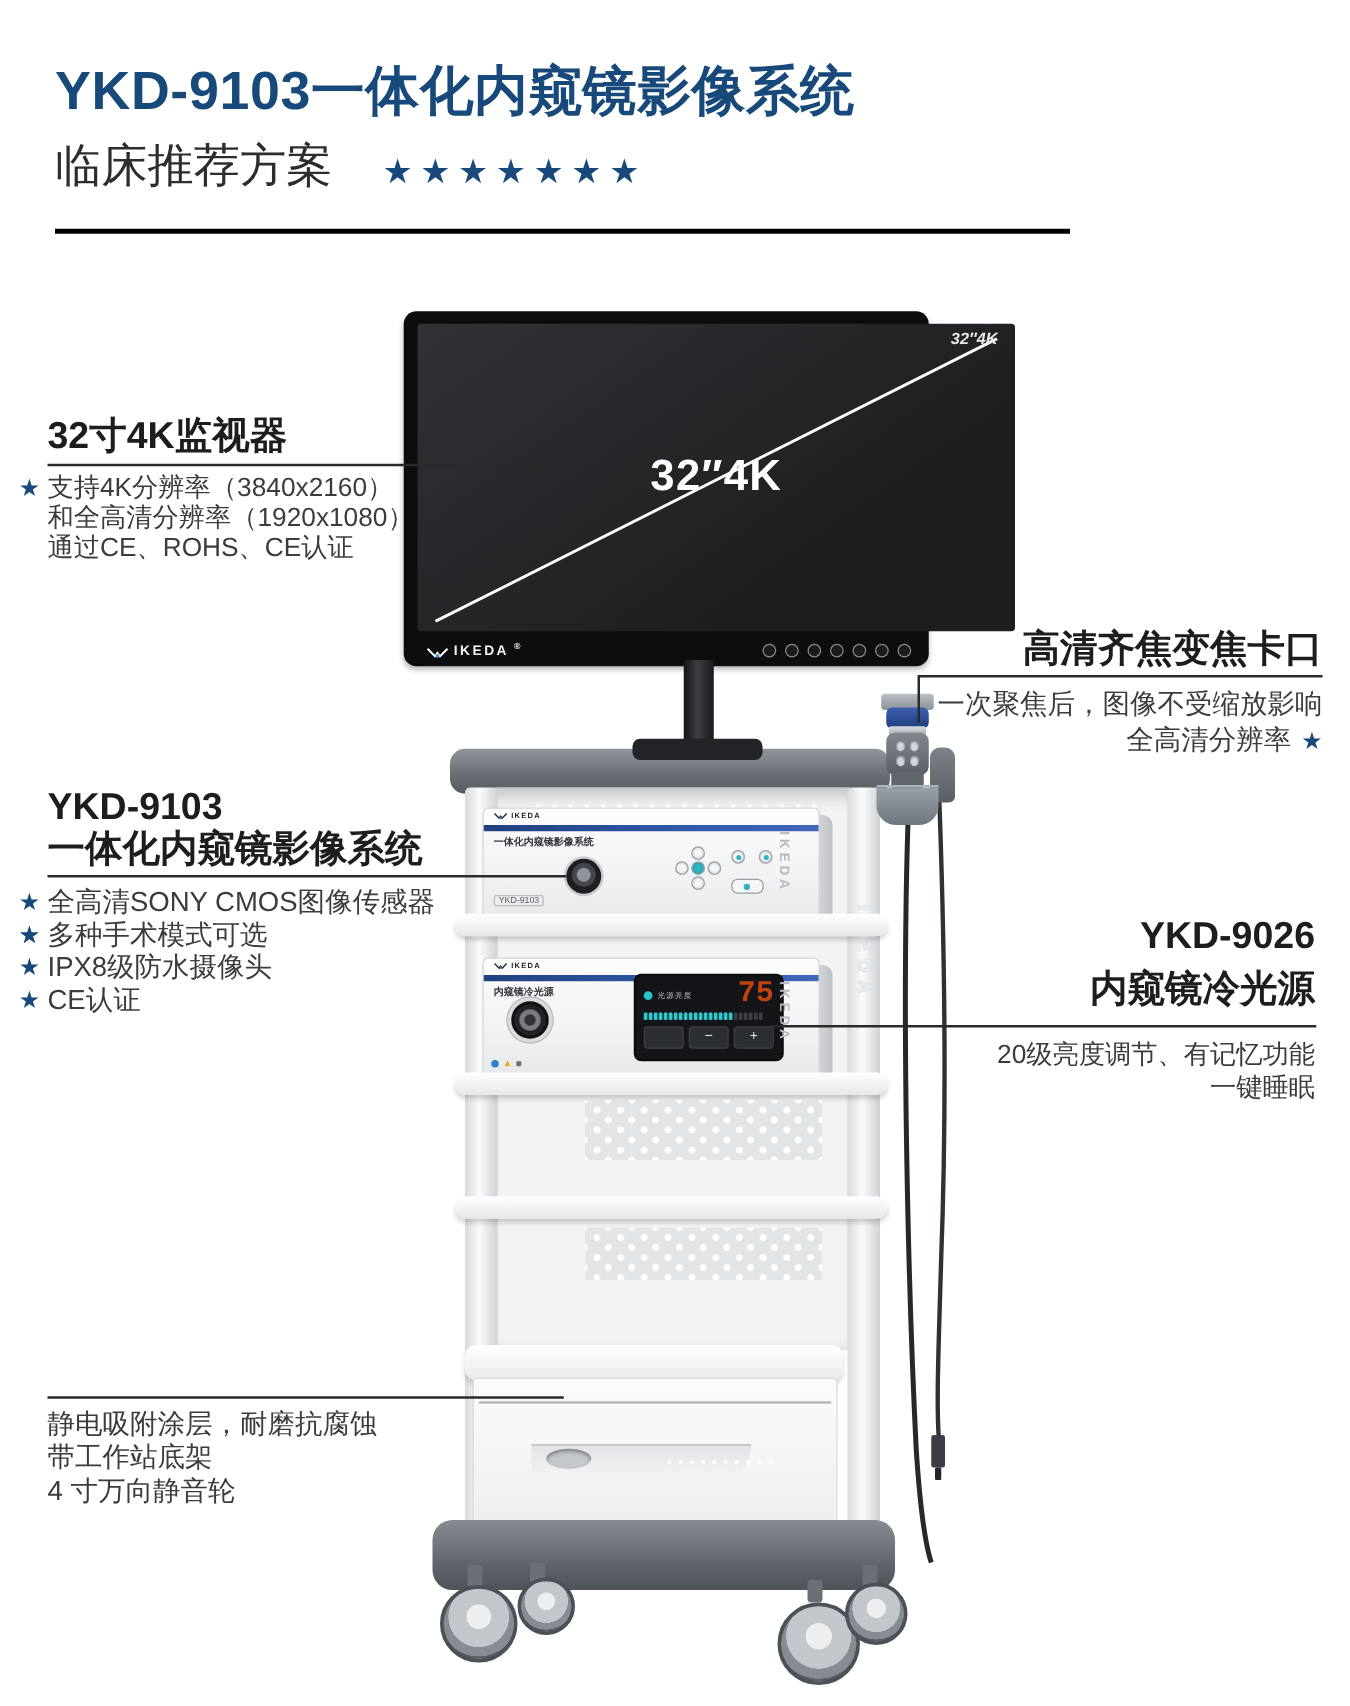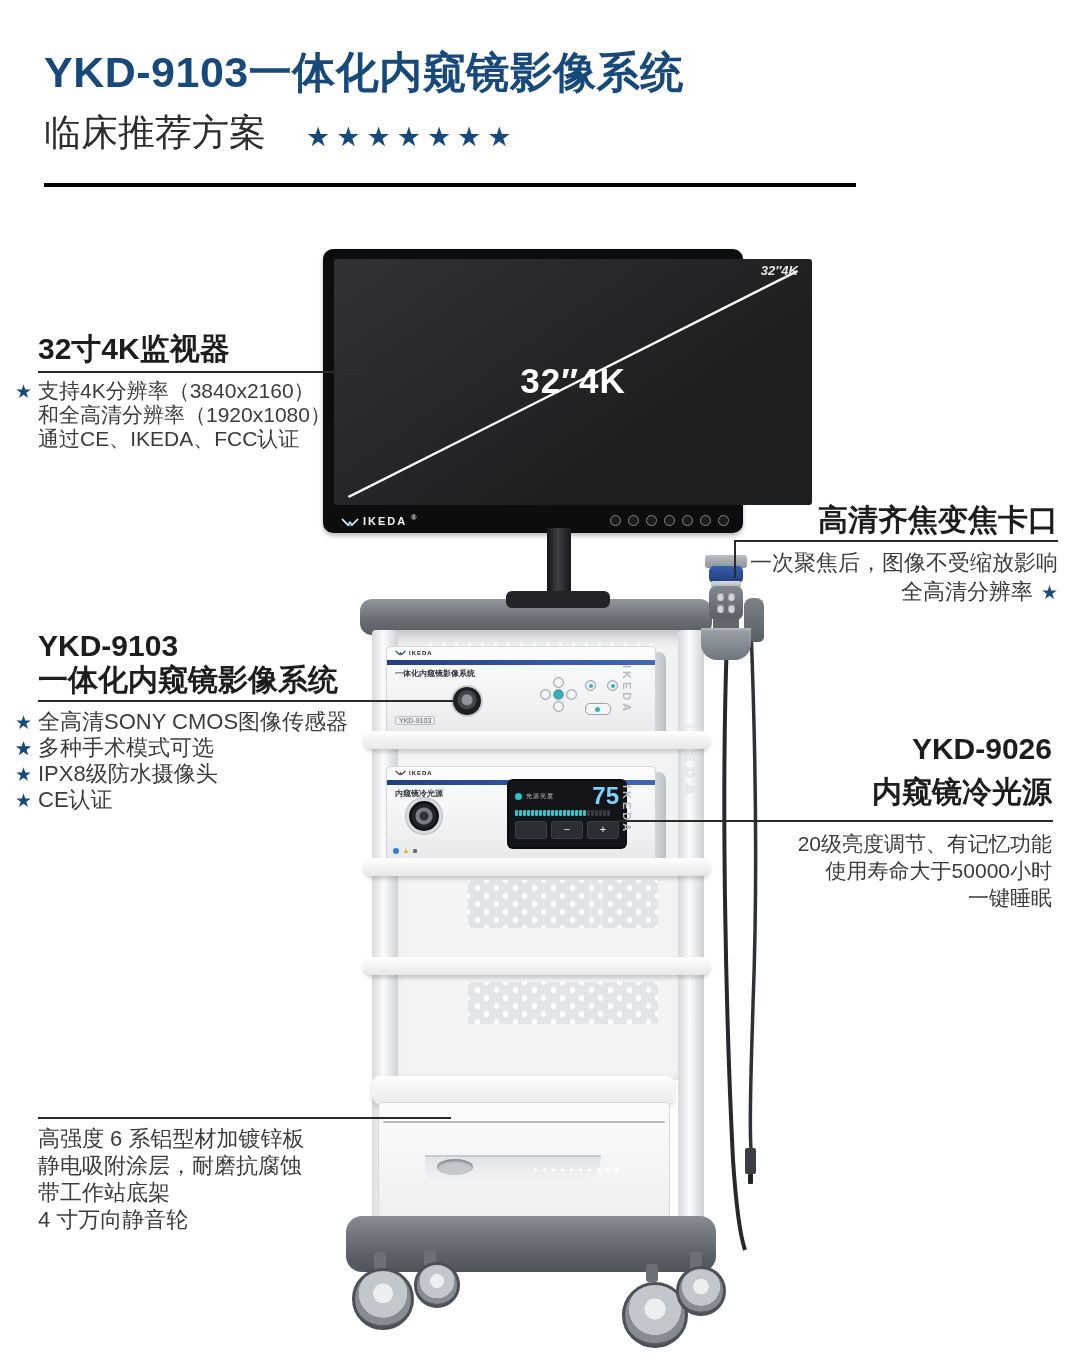--- a/index.html
+++ b/index.html
@@ -93,21 +93,21 @@
   .mi-blue{width:6px;height:6px;border-radius:50%;background:#2e7fd0;}
   .mi-warn{font-size:8px;color:#e8b31a;line-height:8px;}
   .mi-sq{width:4px;height:4px;background:#6b7076;border-radius:1px;}
 
   
   .tscreen{position:absolute;left:122px;top:14px;width:116px;height:66px;background:#141518;
            border-radius:4px;box-shadow:0 0 0 2px #0b0c0d;padding:5px 6px;box-sizing:border-box;}
   .ts-top{display:flex;align-items:center;gap:4px;}
   .ts-dot{width:7px;height:7px;border-radius:50%;background:#28c3cb;}
   .ts-label{font-size:6px;color:#c7ccd1;letter-spacing:1px;}
-  .ts-value{margin-left:auto;font-size:24px;line-height:20px;font-weight:700;color:#7dd3fc;}
+  .ts-value{margin-left:auto;font-size:24px;line-height:20px;font-weight:700;color:#c2410c;font-family:Liberation Mono, monospace;}
   .ts-bar{display:flex;gap:1px;margin-top:4px;}
   .seg{width:3px;height:6px;background:#3a3f44;border-radius:1px;}
   .seg.on{background:#2fc7ce;}
   .ts-btns{display:flex;gap:4px;margin-top:5px;}
   .ts-btn{flex:1;height:16px;background:#2b2e32;border:1px solid #3d4147;border-radius:3px;
           color:#e8eaec;font-size:11px;line-height:14px;text-align:center;}
 
   
   .worktop{left:372px;top:1076px;width:302px;height:28px;border-radius:8px;
            background:linear-gradient(#ffffff,#e8eaec);box-shadow:0 3px 4px rgba(0,0,0,.16);}
@@ -328,21 +328,21 @@
   <div class="leader" style="left:735px;top:540px;width:323px;height:2px;"></div>
   <div class="leader" style="left:734px;top:540px;width:2px;height:38px;"></div>
   <div class="leader" style="left:38px;top:700px;width:415px;height:2px;"></div>
   <div class="leader" style="left:617px;top:820px;width:436px;height:2px;"></div>
   <div class="leader" style="left:38px;top:1117px;width:413px;height:2px;"></div>
 
   <div class="h-block" style="left:38px;top:332px;">32寸4K监视器</div>
   <div class="feat-list" style="left:38px;top:379px;font-size:21px;line-height:24px;">
     <div class="feat"><span class="bullet-star">★</span><span>支持4K分辨率（3840x2160）</span></div>
     <div class="feat"><span>和全高清分辨率（1920x1080）</span></div>
-    <div class="feat"><span>通过CE、IKEDA、FCC认证</span></div>
+    <div class="feat"><span>通过CE、ROHS、CE认证</span></div>
   </div>
 
   <div class="h-block t-right" style="right:22px;top:503px;">高清齐焦变焦卡口</div>
   <div class="feat-list t-right" style="right:22px;top:548px;font-size:22px;line-height:29px;">
     <div class="feat"><span>一次聚焦后，图像不受缩放影响</span></div>
     <div class="feat"><span>全高清分辨率</span><span class="star-suffix">★</span></div>
   </div>
 
   <div class="h-block" style="left:38px;top:629px;">YKD-9103</div>
   <div class="h-block" style="left:38px;top:663px;">一体化内窥镜影像系统</div>
@@ -351,24 +351,22 @@
     <div class="feat"><span class="bullet-star">★</span></div>
     <div class="feat"><span class="bullet-star">★</span><span>多种手术模式可选</span></div>
     <div class="feat"><span class="bullet-star">★</span><span>IPX8级防水摄像头</span></div>
     <div class="feat"><span class="bullet-star">★</span><span>CE认证</span></div>
   </div>
 
   <div class="h-block t-right" style="right:28px;top:717px;margin-top:15px;">YKD-9026</div>
   <div class="h-block t-right" style="right:28px;top:775px;">内窥镜冷光源</div>
   <div class="feat-list t-right" style="right:28px;top:830px;font-size:21px;line-height:27px;">
     <div class="feat"><span>20级亮度调节、有记忆功能</span></div>
-    <div class="feat"><span>使用寿命大于50000小时</span></div>
     <div class="feat"><span>一键睡眠</span></div>
   </div>
 
   <div class="feat-list" style="left:38px;top:1125px;font-size:22px;line-height:27px;">
-    <div class="feat"><span>高强度 6 系铝型材加镀锌板</span></div>
     <div class="feat"><span>静电吸附涂层，耐磨抗腐蚀</span></div>
     <div class="feat"><span>带工作站底架</span></div>
     <div class="feat"><span>4 寸万向静音轮</span></div>
   </div>
 
 </div>
 
 </body></html>

